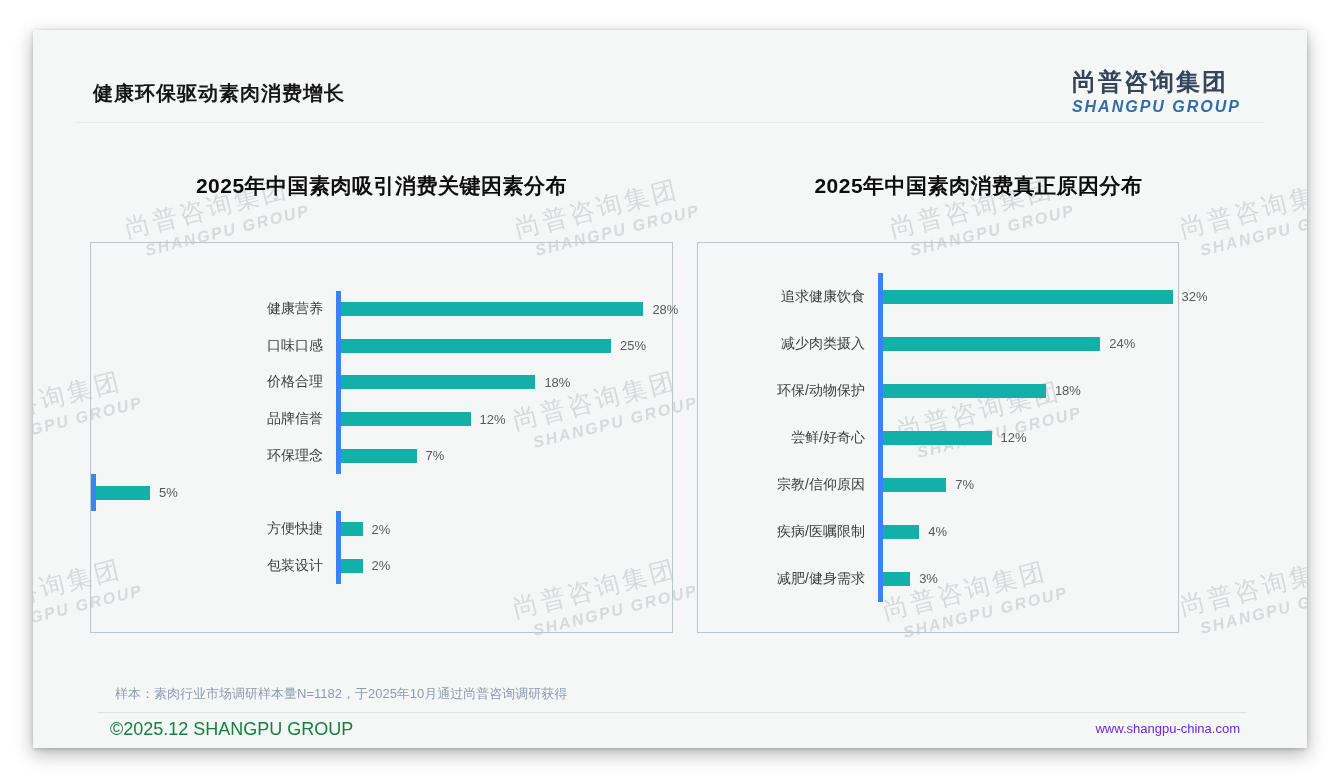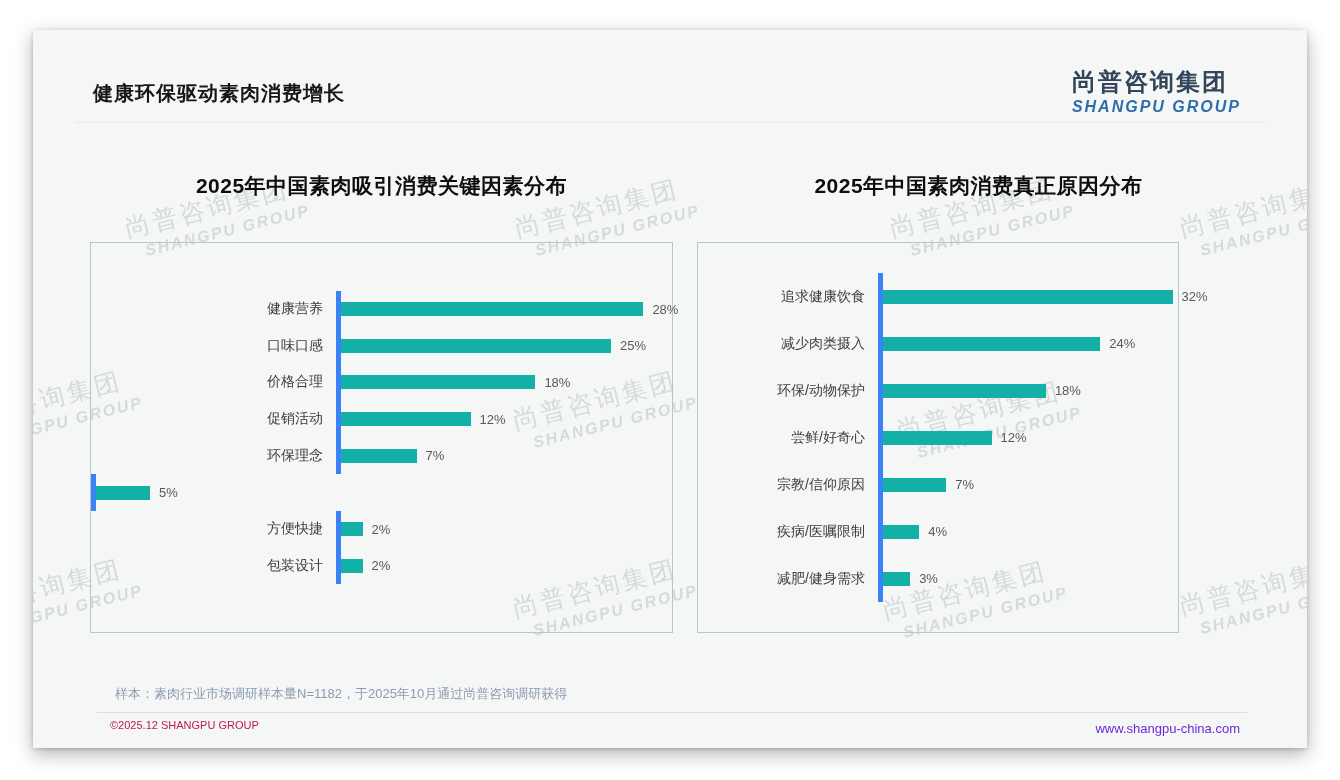--- a/index.html
+++ b/index.html
@@ -40,21 +40,21 @@
   .bar-label { text-align:right; padding-right:13px; font-size:14px; color:#3d3d3d; flex:0 0 auto; }
   .panel.left  .bar-label { width:245px; }
   .panel.right .bar-label { width:180px; }
   .bar-area { flex:1 1 auto; display:flex; align-items:center; border-left:5px solid #3b82f6; height:100%; }
   .bar { height:14px; background:#12b0a6; }
   .bar-value { font-size:13px; color:#595959; margin-left:9px; white-space:nowrap; }
 
   
   .note { position:absolute; left:82px; top:655px; font-size:13px; color:#8b9cb1; }
   .footer-divider { position:absolute; left:64px; width:1150px; top:682px; height:1px; background:#dde1e4; }
-  .copyright { position:absolute; left:77px; top:689px; font-size:11px; color:#be185d; }
+  .copyright { position:absolute; left:77px; top:689px; font-size:18px; color:#15803d; }
   .website { position:absolute; right:67px; top:691px; font-size:13px; color:#6d28d9; }
 </style>
 </head>
 <body>
 
 <div class="slide">
 
   <div>
     <div class="wm" style="left:92px;top:160px">
         <span class="wm-cn">尚普咨询集团</span>
@@ -129,21 +129,21 @@
           </div>
         </div>
         <div class="bar-row">
           <div class="bar-label">价格合理</div>
           <div class="bar-area">
             <div class="bar" style="width: 194.4px; background: rgb(18, 176, 166);"></div>
             <div class="bar-value">18%</div>
           </div>
         </div>
         <div class="bar-row">
-          <div class="bar-label">促销活动</div>
+          <div class="bar-label">品牌信誉</div>
           <div class="bar-area">
             <div class="bar" style="width: 129.6px; background: rgb(18, 176, 166);"></div>
             <div class="bar-value">12%</div>
           </div>
         </div>
         <div class="bar-row">
           <div class="bar-label">环保理念</div>
           <div class="bar-area">
             <div class="bar" style="width: 75.6px; background: rgb(18, 176, 166);"></div>
             <div class="bar-value">7%</div>

